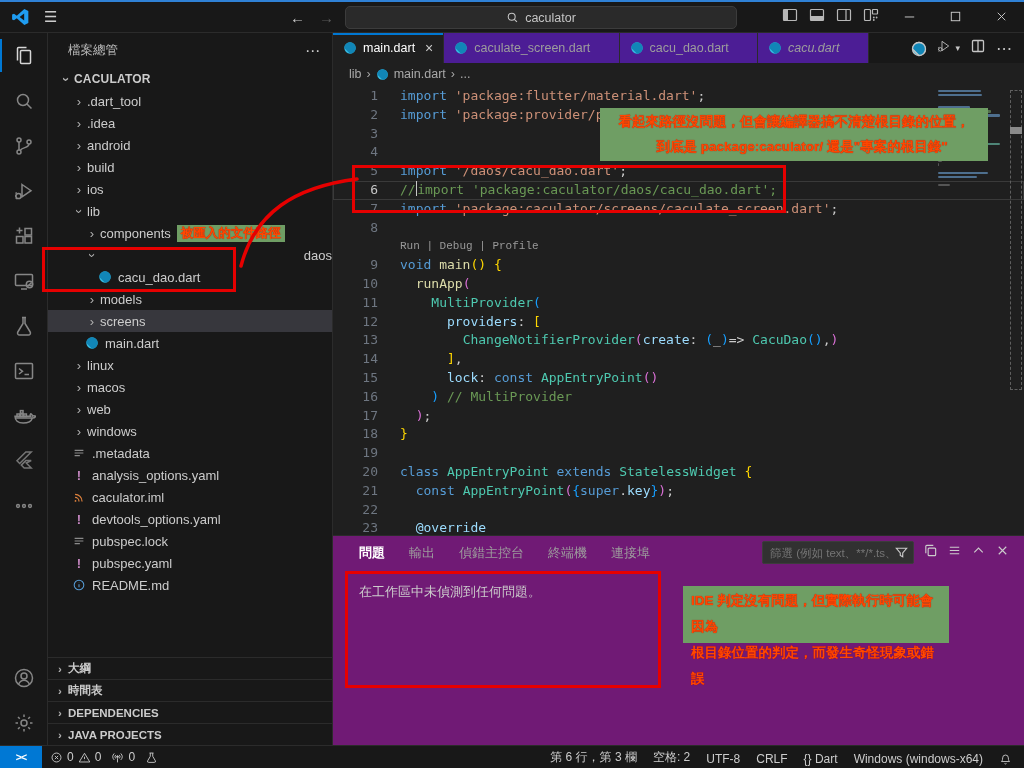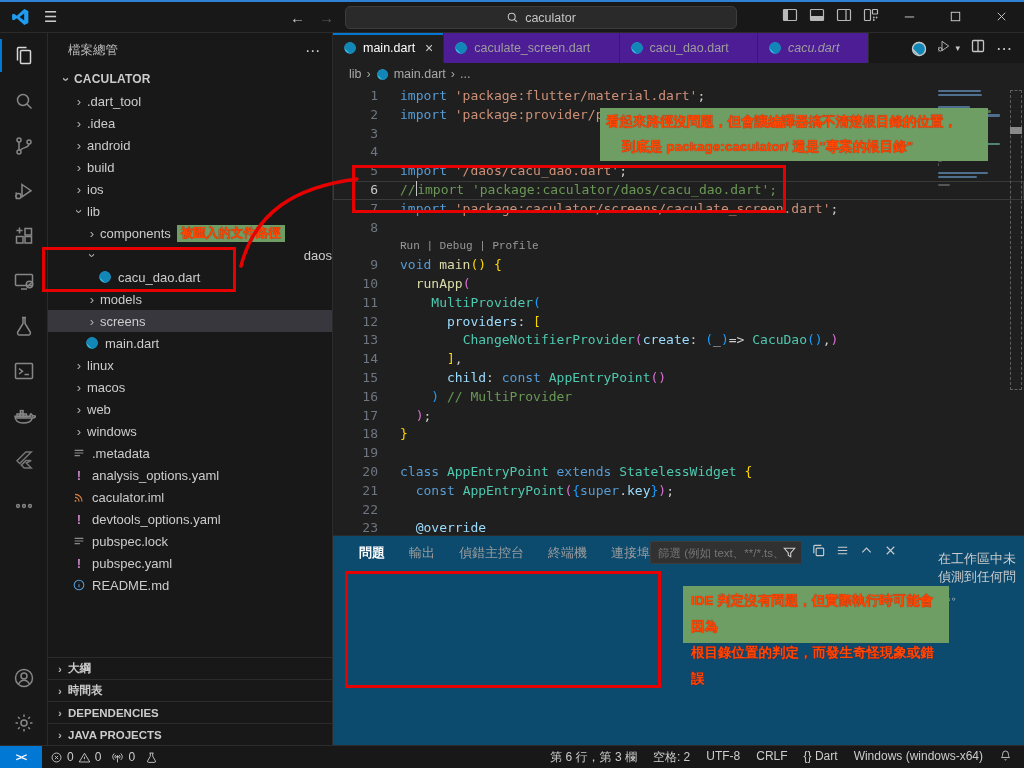--- a/index.html
+++ b/index.html
@@ -88,51 +88,51 @@
   .crow.lens .ct { padding-left:22px; }
   .kw{color:#569cd6}.str{color:#ce9178}.cm{color:#6a9955}.fn{color:#dcdcaa}.ty{color:#4ec9b0}
   .pr{color:#9cdcfe}.tx{color:#cccccc}.b1{color:#ffd700}.b2{color:#da70d6}.b3{color:#179fff}
   .cursor { display:inline-block; width:1.5px; height:15px; background:#c8c8c8; vertical-align:-2px; }
   .minimap { position:absolute; right:20px; top:5px; width:66px; }
   .mm-line { height:2.2px; margin-bottom:1.9px; border-radius:1px; }
   .scroll-deco { position:absolute; right:2px; top:5px; width:12px; height:300px; border:1px dashed #5f5f5f; }
   .scroll-marker { position:absolute; right:2px; top:42px; width:12px; height:7px; background:#8a8a8a; }
 
   
-  .panel { height:210px; background:#0c4a6e; border-top:1px solid #2b2b2b; display:flex;
-    flex-direction:row; flex:0 0 auto; }
+  .panel { height:210px; background:#701a75; border-top:1px solid #2b2b2b; display:flex;
+    flex-direction:column; flex:0 0 auto; }
   .panel-header { height:33px; display:flex; align-items:center; padding-left:26px; flex:0 0 auto; }
   .panel-tabs { display:flex; gap:24px; font-size:13px; color:#9d9d9d; }
   .panel-tab.active { color:#ffffff; font-weight:bold; }
   .panel-right { margin-left:auto; display:flex; align-items:center; gap:9px; padding-right:14px; color:#cccccc; }
   .filter-box { width:152px; height:23px; background:#313131; border:1px solid #3c3c3c; border-radius:2px;
     display:flex; align-items:center; padding:0 4px 0 7px; }
   .filter-box input { flex:1; min-width:0; background:transparent; border:none; outline:none;
     color:#989898; font-size:11.5px; font-family:inherit; }
   .panel-right svg { width:15px; height:15px; stroke:currentColor; fill:none; stroke-width:1.2; }
   .panel-body { flex:1; padding:14px 0 0 26px; font-size:13px; color:#cccccc; }
 
   
   .statusbar { height:23px; background:#181818; border-top:1px solid #2b2b2b; display:flex;
     align-items:center; color:#cccccc; font-size:12px; }
   .sb-chip { height:100%; width:42px; background:#0078d4; color:#ffffff; display:flex; align-items:center;
     justify-content:center; font-size:10.5px; font-weight:bold; letter-spacing:-1px; }
   .sb-left { display:flex; align-items:center; gap:10px; padding-left:8px; }
   .sb-item { display:flex; align-items:center; gap:4px; }
   .sb-item svg { width:13px; height:13px; stroke:currentColor; fill:none; stroke-width:1.1; }
-  .sb-right { margin-left:auto; display:flex; align-items:flex-start; gap:16px; padding-right:12px; }
+  .sb-right { margin-left:auto; display:flex; align-items:flex-end; gap:16px; padding-right:12px; }
 
   
   .overlay { position:absolute; pointer-events:none; z-index:50; }
   .redbox { border:3px solid #e60000; }
   #red-editor { left:352px; top:163px; width:434px; height:48px; }
   #red-explorer { left:42px; top:245px; width:194px; height:45px; }
   #red-panel { left:345px; top:569px; width:316px; height:117px; }
   .greennote { background:#6f9e64; color:#ff4800; font-weight:bold; text-shadow:0 0 1px #b30000; }
-  #green-editor { left:600px; top:106px; width:388px; height:53px; font-size:13.5px; line-height:25px; padding:1px 6px; }
+  #green-editor { left:600px; top:106px; width:388px; height:53px; font-size:13.5px; line-height:25px; padding:1px 6px;text-align:center; }
   #green-editor .l2 { padding-left:16px; }
   #green-panel { left:683px; top:584px; width:266px; height:57px; font-size:13.5px; line-height:26px; padding:2px 8px; }
   #arrow-svg { left:0; top:0; width:1024px; height:768px; }
 </style>
 </head>
 <body>
 
 <div class="window">
 
   <div class="titlebar">
@@ -523,21 +523,21 @@
             <div class="crow cur"><span class="ln">6</span><span class="ct"><span class="cm">//</span><span class="cursor"></span><span class="cm">import 'package:caculator/daos/cacu_dao.dart';</span></span></div>
             <div class="crow"><span class="ln">7</span><span class="ct"><span class="kw">import</span><span class="tx"> </span><span class="str">'package:caculator/screens/caculate_screen.dart'</span><span class="tx">;</span></span></div>
             <div class="crow"><span class="ln">8</span><span class="ct"></span></div>
             <div class="crow lens"><span class="ln"></span><span class="ct">Run | Debug | Profile</span></div>
             <div class="crow"><span class="ln">9</span><span class="ct"><span class="kw">void</span><span class="tx"> </span><span class="fn">main</span><span class="b1">()</span><span class="tx"> </span><span class="b1">{</span></span></div>
             <div class="crow"><span class="ln">10</span><span class="ct"><span class="tx">  </span><span class="fn">runApp</span><span class="b2">(</span></span></div>
             <div class="crow"><span class="ln">11</span><span class="ct"><span class="tx">    </span><span class="ty">MultiProvider</span><span class="b3">(</span></span></div>
             <div class="crow"><span class="ln">12</span><span class="ct"><span class="tx">      </span><span class="pr">providers</span><span class="tx">: </span><span class="b1">[</span></span></div>
             <div class="crow"><span class="ln">13</span><span class="ct"><span class="tx">        </span><span class="ty">ChangeNotifierProvider</span><span class="b2">(</span><span class="pr">create</span><span class="tx">: </span><span class="b3">(</span><span class="tx">_</span><span class="b3">)</span><span class="tx">=&gt; </span><span class="ty">CacuDao</span><span class="b3">()</span><span class="tx">,</span><span class="b2">)</span></span></div>
             <div class="crow"><span class="ln">14</span><span class="ct"><span class="tx">      </span><span class="b1">]</span><span class="tx">,</span></span></div>
-            <div class="crow"><span class="ln">15</span><span class="ct"><span class="tx">      </span><span class="pr">child</span><span class="tx">: </span><span class="kw">const</span><span class="tx"> </span><span class="ty">AppEntryPoint</span><span class="b2">()</span></span></div>
+            <div class="crow"><span class="ln">15</span><span class="ct"><span class="tx">      </span><span class="pr">lock</span><span class="tx">: </span><span class="kw">const</span><span class="tx"> </span><span class="ty">AppEntryPoint</span><span class="b2">()</span></span></div>
             <div class="crow"><span class="ln">16</span><span class="ct"><span class="tx">    </span><span class="b3">)</span><span class="tx"> </span><span class="cm">// MultiProvider</span></span></div>
             <div class="crow"><span class="ln">17</span><span class="ct"><span class="tx">  </span><span class="b2">)</span><span class="tx">;</span></span></div>
             <div class="crow"><span class="ln">18</span><span class="ct"><span class="b1">}</span></span></div>
             <div class="crow"><span class="ln">19</span><span class="ct"></span></div>
             <div class="crow"><span class="ln">20</span><span class="ct"><span class="kw">class</span><span class="tx"> </span><span class="ty">AppEntryPoint</span><span class="tx"> </span><span class="kw">extends</span><span class="tx"> </span><span class="ty">StatelessWidget</span><span class="tx"> </span><span class="b1">{</span></span></div>
             <div class="crow"><span class="ln">21</span><span class="ct"><span class="tx">  </span><span class="kw">const</span><span class="tx"> </span><span class="ty">AppEntryPoint</span><span class="b2">(</span><span class="b3">{</span><span class="kw">super</span><span class="tx">.</span><span class="pr">key</span><span class="b3">}</span><span class="b2">)</span><span class="tx">;</span></span></div>
             <div class="crow"><span class="ln">22</span><span class="ct"></span></div>
             <div class="crow"><span class="ln">23</span><span class="ct"><span class="tx">  </span><span class="pr">@override</span></span></div>
           </div>
         <div class="minimap" id="minimap">

